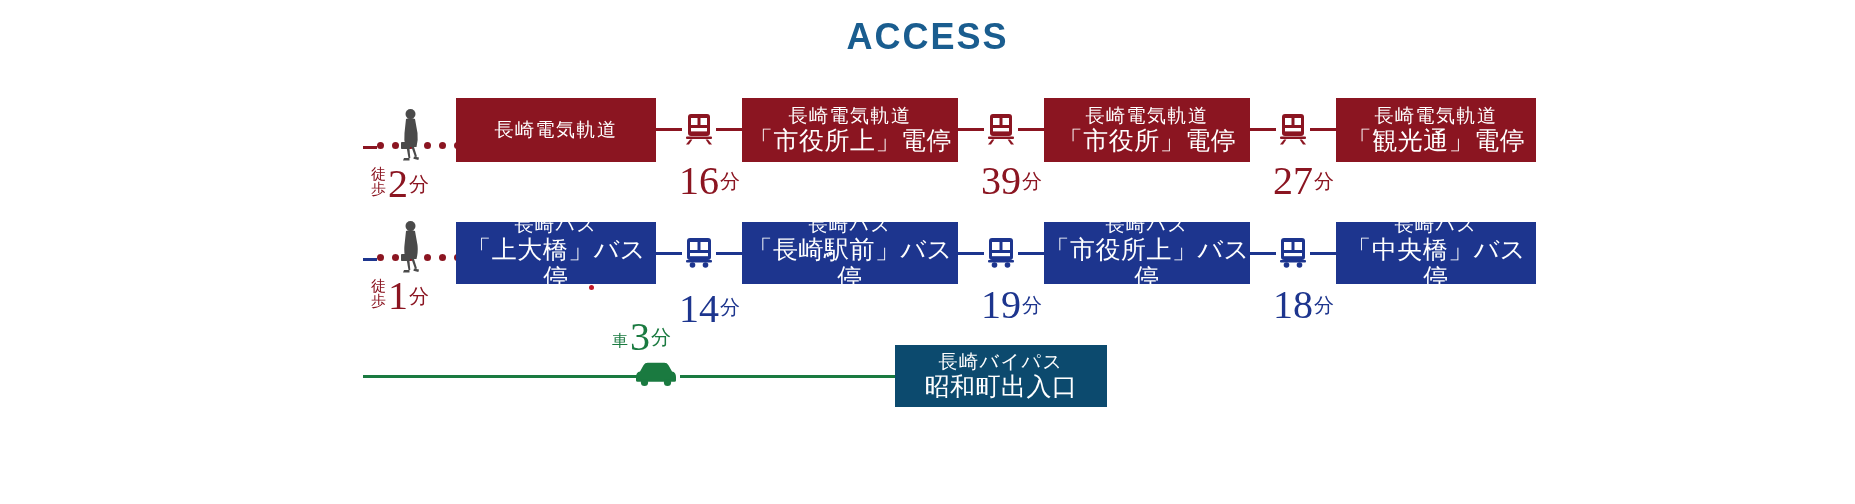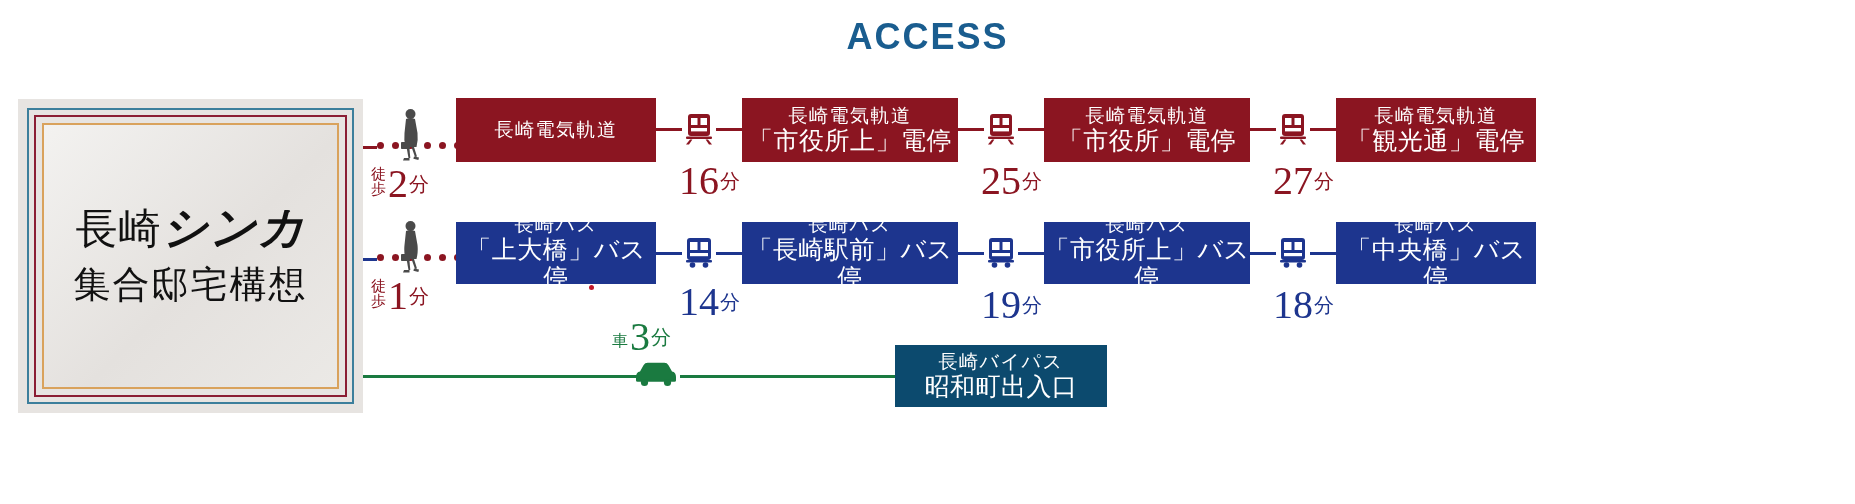--- a/index.html
+++ b/index.html
@@ -98,30 +98,20 @@
   .vehicle-icon { position: absolute; }
   .reddot { position:absolute; width:5px; height:5px; border-radius:50%; background:#c0182a; }
 </style>
 </head>
 <body>
 
 <div id="root">
 
   <div class="title">ACCESS</div>
 
-  <div class="logo-panel">
-    <div class="logo-b1">
-      <div class="logo-b2">
-        <div class="logo-b3">
-          <div class="logo-line1"><span>長崎</span><span class="kana">シンカ</span></div>
-          <div class="logo-line2">集合邸宅構想</div>
-        </div>
-      </div>
-    </div>
-  </div>
 
   <div class="seg red" style="left:363px; top:146px; width:14px;"></div>
 
   <div class="dots" style="left:377px; top:142px;">
     <i></i>
       <i></i>
       <i></i>
   </div>
   <div class="dots" style="left:424px; top:142px;">
     <i></i>
@@ -190,21 +180,21 @@
         <rect x="18.5" y="6" width="6.5" height="7" fill="#fff"></rect>
         <rect x="9" y="16" width="16" height="3.4" fill="#fff"></rect>
         <rect x="4" y="24.5" width="26" height="2.6" rx="1"></rect>
         <path d="M8 27.5 l-4 5 l3 0 l3.4 -5 z"></path>
         <path d="M26 27.5 l4 5 l-3 0 l-3.4 -5 z"></path>
       </g>
     </svg>
   </div>
   <div class="seg red" style="left:1018px; top:128px; width:26px;"></div>
   <div class="timelabel t-red" style="left:981px; top:163px;">
-    <span class="num">25</span>
+    <span class="num">39</span>
     <span class="suf">分</span>
   </div>
 
   <div class="box tram-box" style="left:1044px; top:98px; width:206px; height:64px;">
     <div class="l1">長崎電気軌道</div>
     <div class="l2">「市役所」電停</div>
   </div>
 
   <div class="seg red" style="left:1250px; top:128px; width:26px;"></div>
   <div class="vehicle-icon" style="left:1276px; top:112px;">
@@ -281,21 +271,21 @@
         <rect x="8" y="6" width="7.5" height="8" fill="#fff"></rect>
         <rect x="18.5" y="6" width="7.5" height="8" fill="#fff"></rect>
         <rect x="8" y="17" width="18" height="3.2" fill="#fff"></rect>
         <rect x="4" y="24" width="26" height="2.4" rx="1"></rect>
         <circle cx="10.5" cy="29" r="2.8"></circle>
         <circle cx="23.5" cy="29" r="2.8"></circle>
       </g>
     </svg>
   </div>
   <div class="seg blue" style="left:716px; top:252px; width:26px;"></div>
-  <div class="timelabel t-blue" style="left:679px; top:284px;">
+  <div class="timelabel t-blue" style="left:679px; top:291px;align-items:center;">
     <span class="num">14</span>
     <span class="suf">分</span>
   </div>
 
   <div class="box bus-box" style="left:742px; top:222px; width:216px; height:62px;">
     <div class="l1">長崎バス</div>
     <div class="l2">「長崎駅前」バス停</div>
   </div>
 
   <div class="seg blue" style="left:958px; top:252px; width:26px;"></div>

